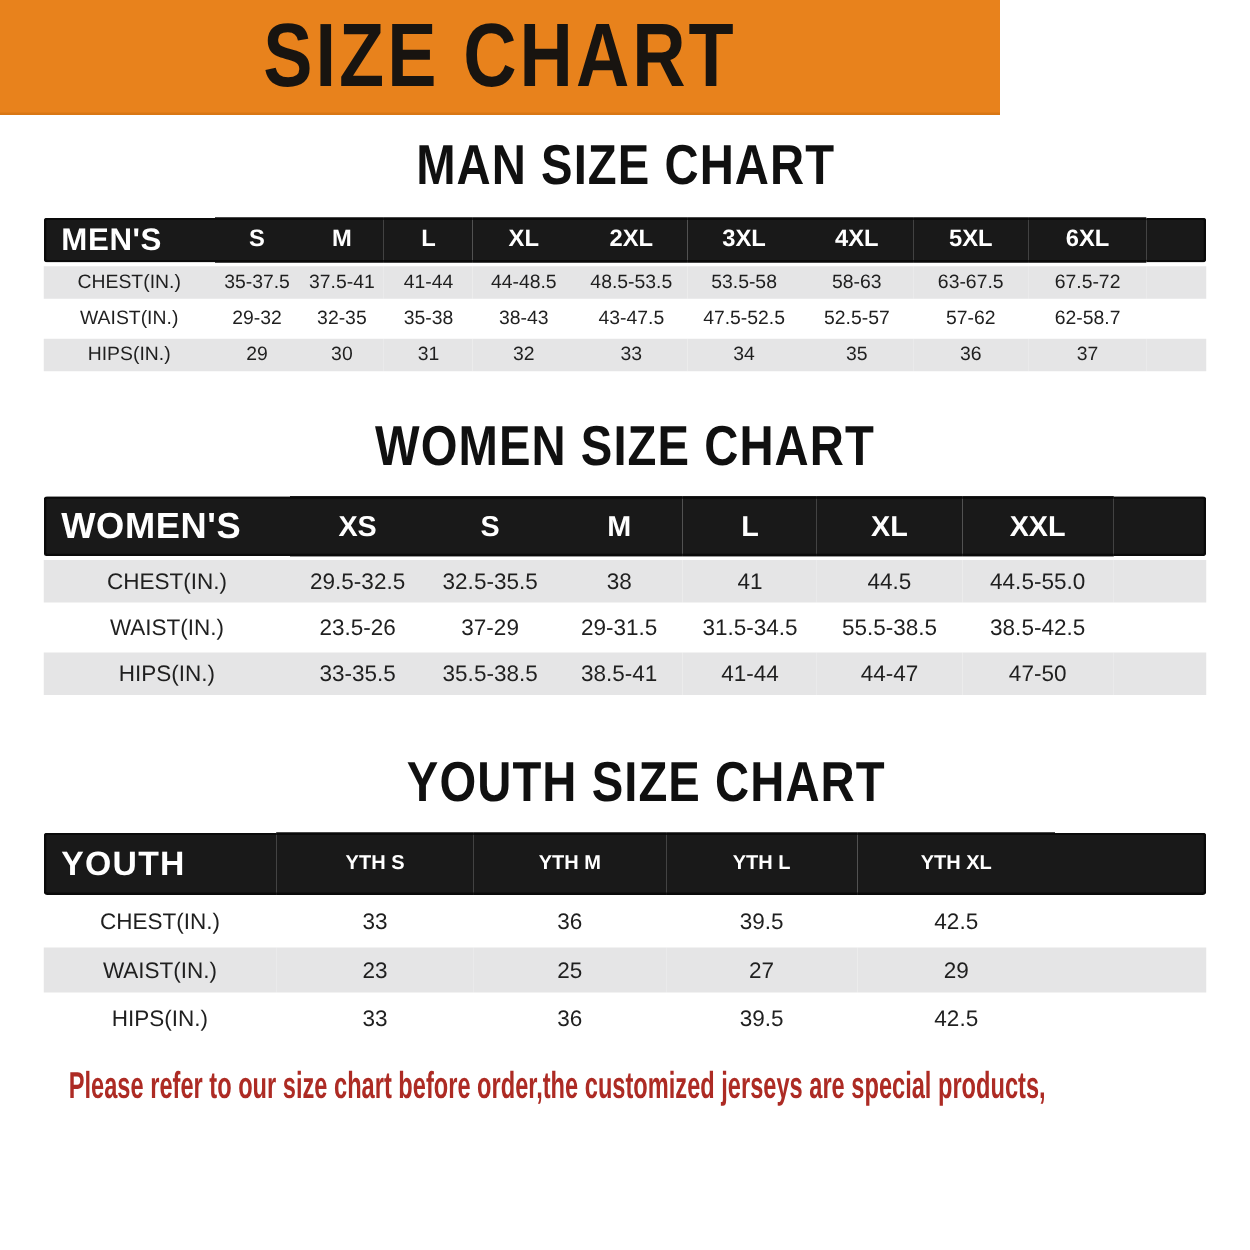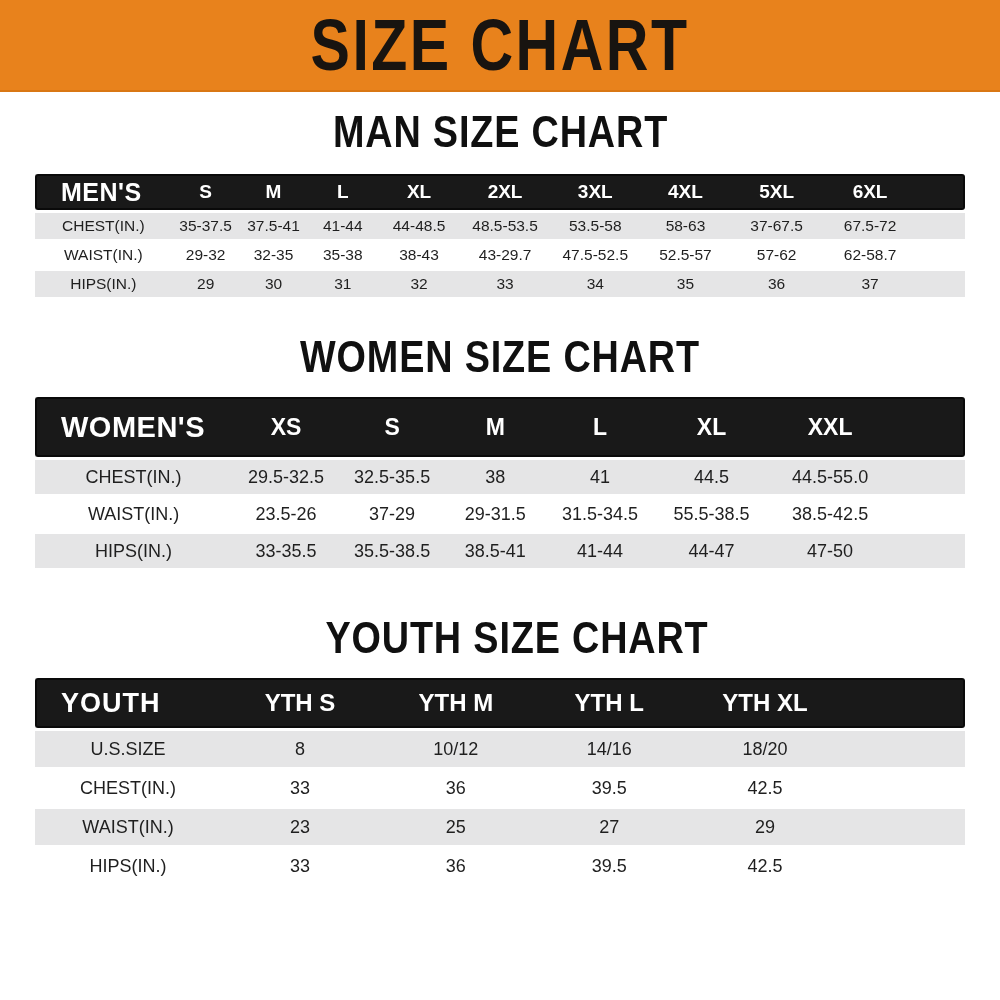--- a/index.html
+++ b/index.html
@@ -1,21 +1,21 @@
 <!DOCTYPE html>
 <html><head>
 <meta charset="utf-8">
 <style>
   * { margin: 0; padding: 0; box-sizing: border-box; }
   html, body { width: 1000px; height: 1000px; background: #ffffff; overflow: hidden; }
   body { font-family: "Liberation Sans", sans-serif; color: #1f1f1f; }
 
   
   .banner {
-    width: 1000px; height: 92px;
+    width: 800px; height: 92px;
     background: #E8821C;
     display: flex; align-items: center; justify-content: center;
     border-bottom: 2px solid #d97714;
   }
   .banner h1 {
     font-size: 72px; font-weight: 800; color: #181410;
     letter-spacing: 3px; line-height: 1;
     display: inline-block; transform: scaleX(0.82); transform-origin: center;
     white-space: nowrap;
   }
@@ -41,42 +41,42 @@
   #man-table   { margin-top: 17px; }
   #women-table { margin-top: 15px; }
   #youth-table { margin-top: 15px; }
 
   .size-table tr.head th {
     background: #191919; color: #ffffff; font-weight: 700;
     text-align: center; vertical-align: middle;
     border-top: 2px solid #0a0a0a; border-bottom: 2px solid #0a0a0a;
   }
   .size-table tr.head th:first-child {
-    text-align: left; padding-left: 24px;
+    text-align: left; padding-left: 12px;
     border-left: 2px solid #0a0a0a; border-radius: 3px 0 0 3px;
   }
   .size-table tr.head th:last-child {
     border-right: 2px solid #0a0a0a; border-radius: 0 3px 3px 0;
   }
 
   .size-table td { text-align: center; vertical-align: middle; background: #ffffff; }
   .size-table tr.alt td { background: #E5E5E6; }
 
   
   #man-table tr.head th { height: 36px; font-size: 19px; }
   #man-table tr.head th.corner { font-size: 25px; letter-spacing: 0.5px; }
   #man-table td { height: 26px; font-size: 15.5px; }
 
   
-  #women-table tr.head th { height: 60px; font-size: 23px; }
+  #women-table tr.head th { height: 48px; font-size: 23px; }
   #women-table tr.head th.corner { font-size: 29px; letter-spacing: 0.5px; }
   #women-table td { height: 34px; font-size: 18px; }
 
   
-  #youth-table tr.head th { height: 50px; font-size: 24px; }
+  #youth-table tr.head th { height: 50px; font-size: 16px; }
   #youth-table tr.head th.corner { font-size: 27px; letter-spacing: 1px; }
   #youth-table td { height: 36px; font-size: 18px; }
 
   
   .note { margin: 16px 0 0 55px; color: #AD2B24; }
   .note .line {
     display: block; white-space: nowrap; line-height: 34px;
   }
   .note .line span {
     display: inline-block; transform: scaleX(0.63); transform-origin: left center;
@@ -124,31 +124,31 @@
   </tr>
   <tr class="alt">
     <td>CHEST(IN.)</td>
     <td>35-37.5</td>
     <td>37.5-41</td>
     <td>41-44</td>
     <td>44-48.5</td>
     <td>48.5-53.5</td>
     <td>53.5-58</td>
     <td>58-63</td>
-    <td>37-67.5</td>
+    <td>63-67.5</td>
     <td>67.5-72</td>
     <td></td>
   </tr>
   <tr>
     <td>WAIST(IN.)</td>
     <td>29-32</td>
     <td>32-35</td>
     <td>35-38</td>
     <td>38-43</td>
-    <td>43-29.7</td>
+    <td>43-47.5</td>
     <td>47.5-52.5</td>
     <td>52.5-57</td>
     <td>57-62</td>
     <td>62-58.7</td>
     <td></td>
   </tr>
   <tr class="alt">
     <td>HIPS(IN.)</td>
     <td>29</td>
     <td>30</td>
@@ -238,28 +238,20 @@
   </colgroup>
   <tbody>
       <tr class="head">
     <th class="corner">YOUTH</th>
     <th>YTH S</th>
     <th>YTH M</th>
     <th>YTH L</th>
     <th>YTH XL</th>
     <th></th>
   </tr>
-  <tr class="alt">
-    <td>U.S.SIZE</td>
-    <td>8</td>
-    <td>10/12</td>
-    <td>14/16</td>
-    <td>18/20</td>
-    <td></td>
-  </tr>
   <tr>
     <td>CHEST(IN.)</td>
     <td>33</td>
     <td>36</td>
     <td>39.5</td>
     <td>42.5</td>
     <td></td>
   </tr>
   <tr class="alt">
     <td>WAIST(IN.)</td>
@@ -274,13 +266,14 @@
     <td>33</td>
     <td>36</td>
     <td>39.5</td>
     <td>42.5</td>
     <td></td>
   </tr>
 </tbody>
   </table>
 
 <div class="note">
+  <div class="line"><span>Please refer to our size chart before order,the customized jerseys are special products,</span></div>
 </div>
 
 </body></html>

